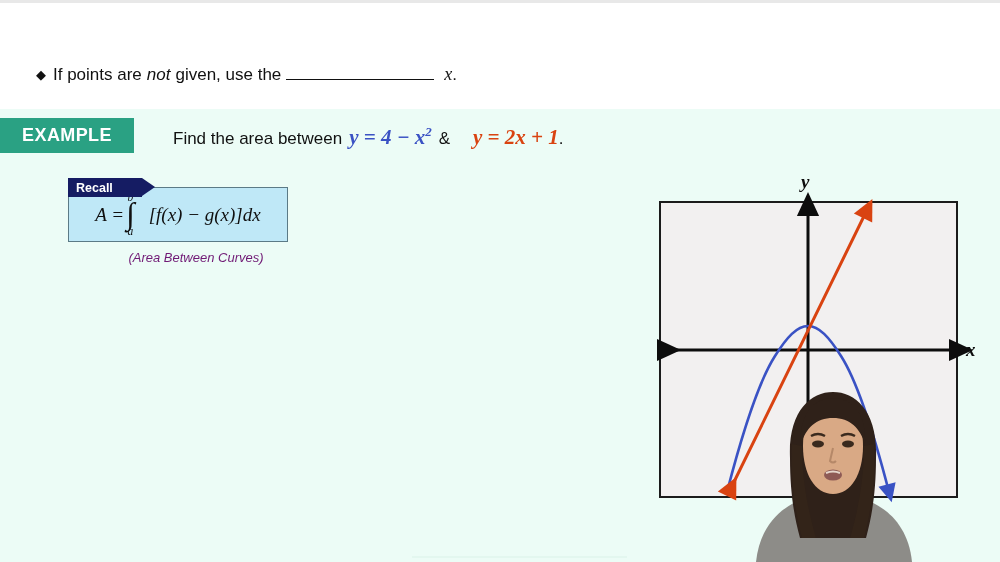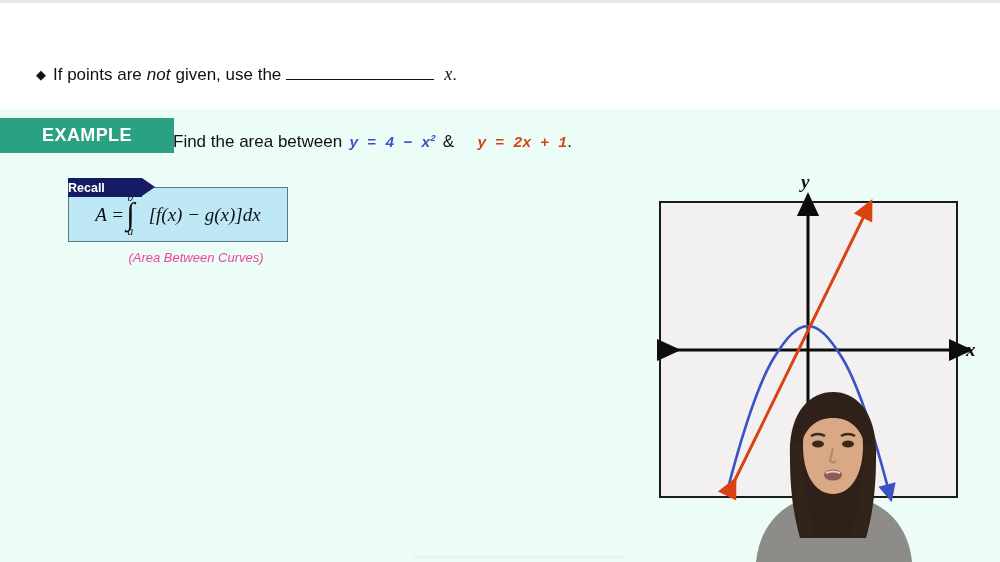--- a/index.html
+++ b/index.html
@@ -84,46 +84,46 @@
     width: 148px;
     border-bottom: 1.6px solid #111111;
     margin: 0 5px 0 5px;
     height: 13px;
   }
 
   
   #example-banner {
     position: absolute;
     left: 0px; top: 118px;
-    width: 174px; height: 35px;
+    width: 134px; height: 35px;
     background: #2aa183;
     display: flex;
     align-items: center;
     justify-content: center;
   }
   #example-banner-label {
     color: #ffffff;
     font-size: 18px;
     font-weight: bold;
     letter-spacing: 0.4px;
   }
   #example-text {
     position: absolute;
-    left: 173px; top: 132px;
+    left: 173px; top: 124px;
     font-size: 17px;
     color: #111111;
     white-space: nowrap;
     display: flex;
     align-items: baseline;
   }
   .eq {
-    font-family: Liberation Mono, monospace;
-    font-style: italic;
-    font-weight: bold;
-    font-size: 15px;
+    font-family: Liberation Serif, serif;
+    font-style: italic;
+    font-weight: bold;
+    font-size: 21px;
   }
   .eq-blue { color: #3a52c4; }
   .eq-orange { color: #d94311; }
   .sup {
     font-size: 0.62em;
     vertical-align: super;
     font-style: italic;
   }
 
   
@@ -133,21 +133,21 @@
     width: 222px;
   }
   #recall-tab {
     position: absolute;
     left: 0px; top: 0px;
     width: 74px; height: 19px;
     background: #151c63;
     z-index: 3;
     display: flex;
     align-items: center;
-    padding-left: 0;
+    padding-left: 8px;
     box-sizing: border-box;
   }
   #recall-tab-label {
     color: #ffffff;
     font-size: 12.5px;
     font-weight: bold;
   }
   #recall-tab-arrow {
     position: absolute;
     left: 74px; top: 0px;
@@ -198,21 +198,21 @@
     font-family: "Liberation Serif", serif;
   }
   #recall-caption {
     position: absolute;
     left: 18px; top: 72px;
     width: 220px;
     text-align: center;
     font-family: "Liberation Sans", sans-serif;
     font-style: italic;
     font-size: 13px;
-    color: #ec4899;
+    color: #701a75;
   }
 
   
   #graph-frame {
     position: absolute;
     left: 659px; top: 201px;
     width: 299px; height: 297px;
     background: #f2f0f0;
     border: 2.2px solid #1b1b1b;
     box-sizing: border-box;

